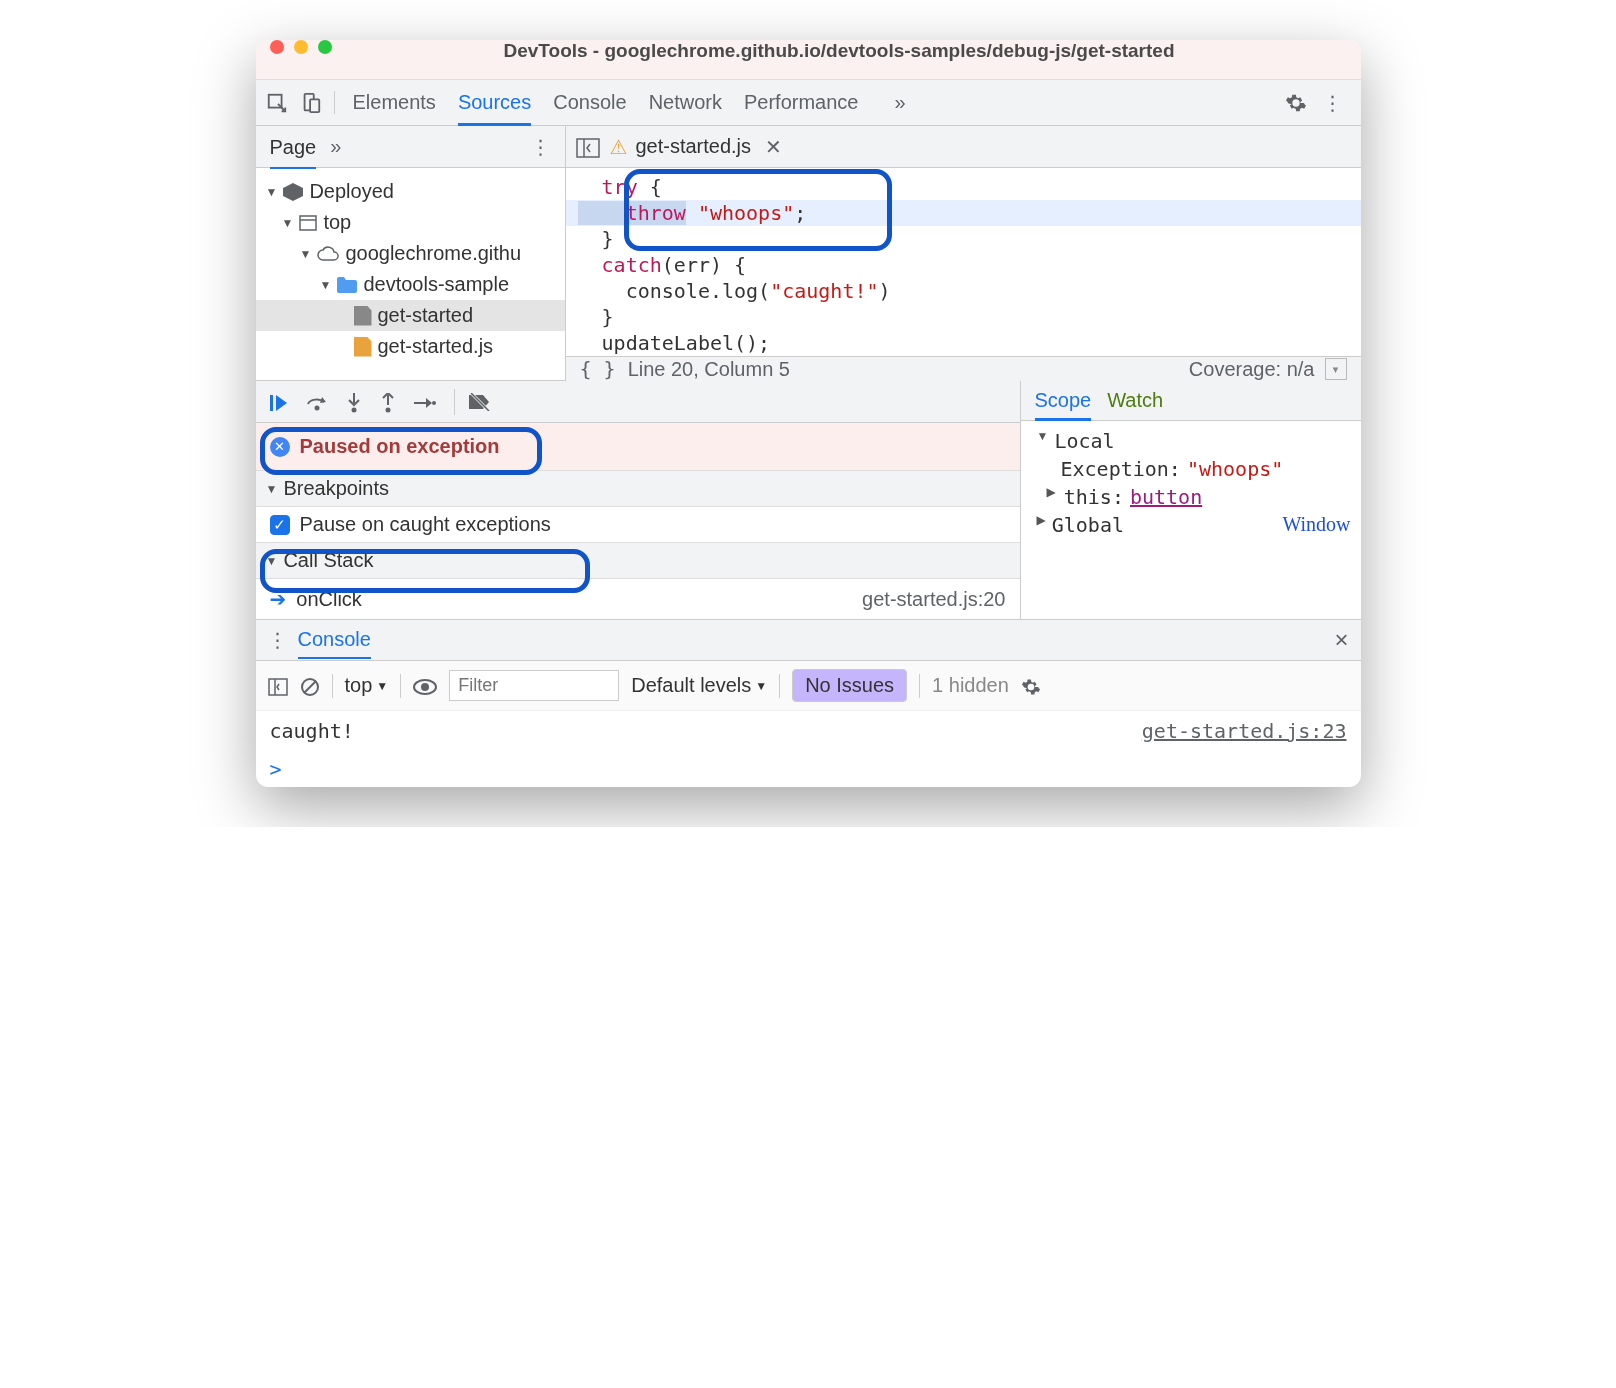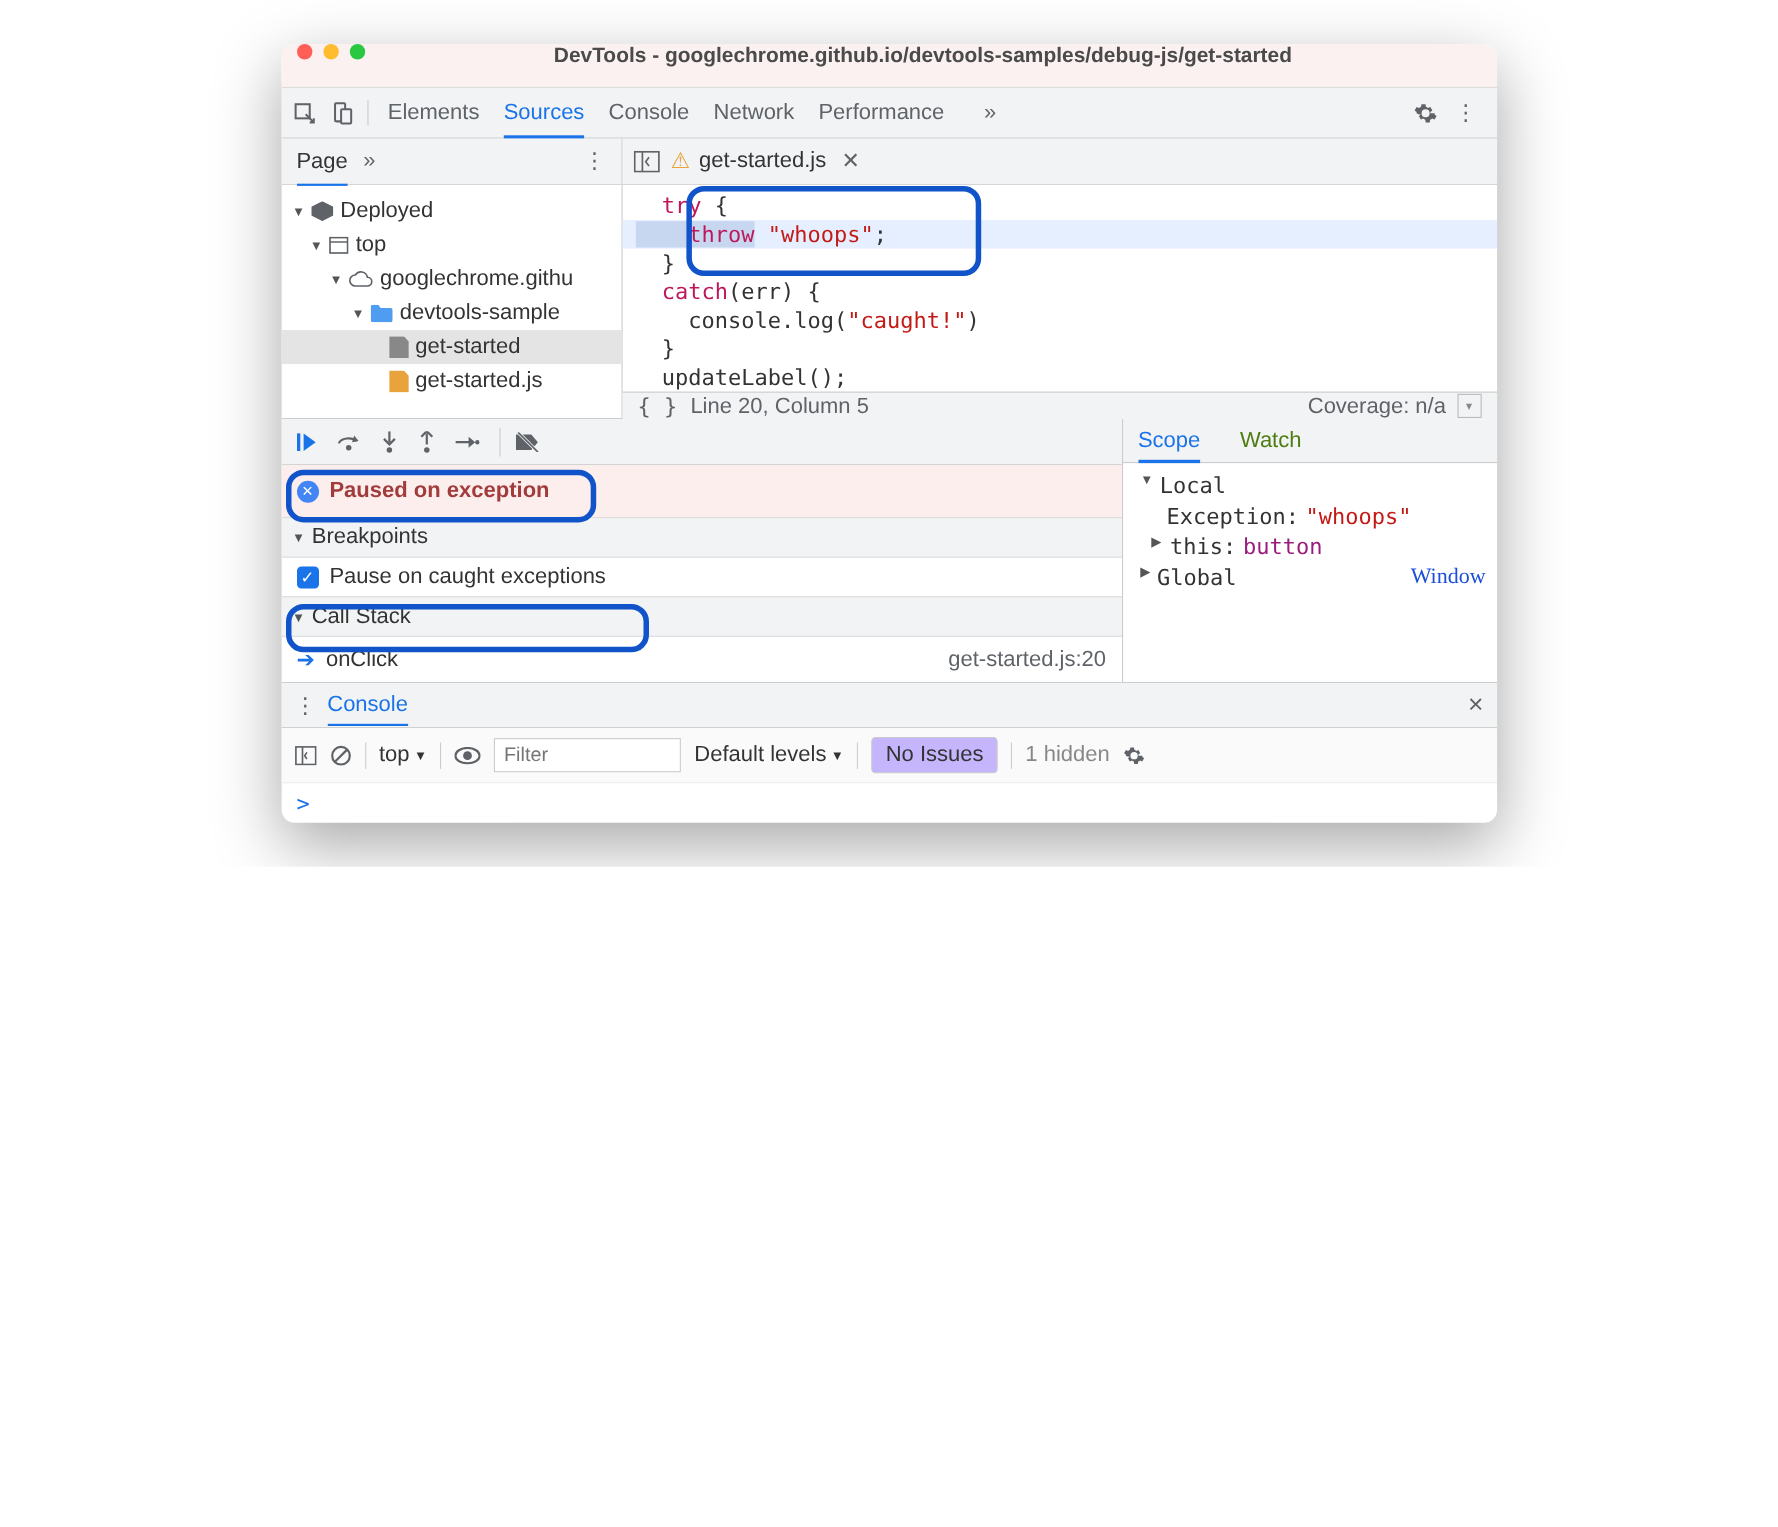--- a/index.html
+++ b/index.html
@@ -70,27 +70,27 @@
 .section-hdr .tri { color: #555; }
 .chk-row { display: flex; align-items: center; gap: 10px; padding: 6px 14px; }
 .chk { width: 20px; height: 20px; border: 1.5px solid #888; border-radius: 4px; display: flex; align-items: center; justify-content: center; }
 .chk.checked { background: #1a73e8; border-color: #1a73e8; color: #fff; font-size: 15px; }
 .hl-checked { position: absolute; left: 4px; top: 168px; width: 330px; height: 44px; border: 5px solid #1153c9; border-radius: 16px; pointer-events: none; }
 
 .stack-row { display: flex; align-items: center; padding: 8px 14px; gap: 10px; }
 .stack-arrow { color: #1a73e8; }
 .stack-file { margin-left: auto; color: #5f6368; }
 
-.scope-tabs { display: flex; gap: 36px; padding: 8px 14px; border-bottom: 1px solid #ccc; background: #f1f3f4; text-align: right; }
+.scope-tabs { display: flex; gap: 16px; padding: 8px 14px; border-bottom: 1px solid #ccc; background: #f1f3f4; text-align: right; }
 .scope-tab.active { color: #1a73e8; border-bottom: 3px solid #1a73e8; padding-bottom: 6px; margin-bottom: -9px; }
 .scope-tab { color: #4d7c0f; }
 .scope-body { padding: 6px 10px; font-family: Menlo, Consolas, monospace; font-size: 20px; }
 .scope-row { display: flex; gap: 6px; padding: 2px 0; }
 .scope-row.in1 { padding-left: 30px; } .scope-row.in0 { padding-left: 6px; }
-.scope-val { color: #c41a16; } .scope-val.btn { color: #9a1d7d; }
+.scope-val { color: #c41a16; } .scope-val.btn { color: #9a1d7d; text-decoration: underline; }
 .scope-row .right { margin-left: auto; color: #1d4ed8; font-family: -apple-system; }
 
 .console-drawer { border-top: 1px solid #ccc; }
 .console-tabs { display: flex; align-items: center; padding: 6px 12px; border-bottom: 1px solid #ccc; background: #f1f3f4; }
 .console-tabs .ctab { color: #1a73e8; border-bottom: 2px solid #1a73e8; padding-bottom: 6px; margin-bottom: -7px; margin-left: 10px; }
 .console-tabs .close { margin-left: auto; color: #5f6368; font-size: 24px; }
 
 .console-tools { display: flex; align-items: center; gap: 12px; padding: 8px 12px; border-bottom: 1px solid #eee; background: #fafafa; }
 .ct-icon { color: #5f6368; }
 .ct-sep { border-left: 1px solid #ccc; height: 24px; }
@@ -359,16 +359,20 @@
           <span style="font-size:12px">▼</span>
         </span>
       <span class="ct-sep"></span>
       <span class="no-issues">No Issues</span>
       <span class="ct-sep"></span>
       <span class="hidden">1 hidden</span>
       <span class="ct-icon"><svg width="20" height="20" viewBox="0 0 24 24" fill="#5f6368">
             <path d="M12 8a4 4 0 100 8 4 4 0 000-8zm9 4a7 7 0 01-.1 1.2l2 1.6-2 3.4-2.4-1a7 7 0 01-2 1.2l-.4 2.6h-4l-.4-2.6a7 7 0 01-2-1.2l-2.4 1-2-3.4 2-1.6A7 7 0 013 12a7 7 0 01.1-1.2l-2-1.6 2-3.4 2.4 1a7 7 0 012-1.2L7.9 3h4l.4 2.6a7 7 0 012 1.2l2.4-1 2 3.4-2 1.6c.1.4.1.8.1 1.2z"></path>
           </svg></span>
     </div>
+    <div class="console-log">
+      <span>caught!</span>
+      <span class="src">get-started.js:23</span>
+    </div>
     <div class="console-prompt">&gt;</div>
   </div>
 
 </div>
 
 </body></html>

